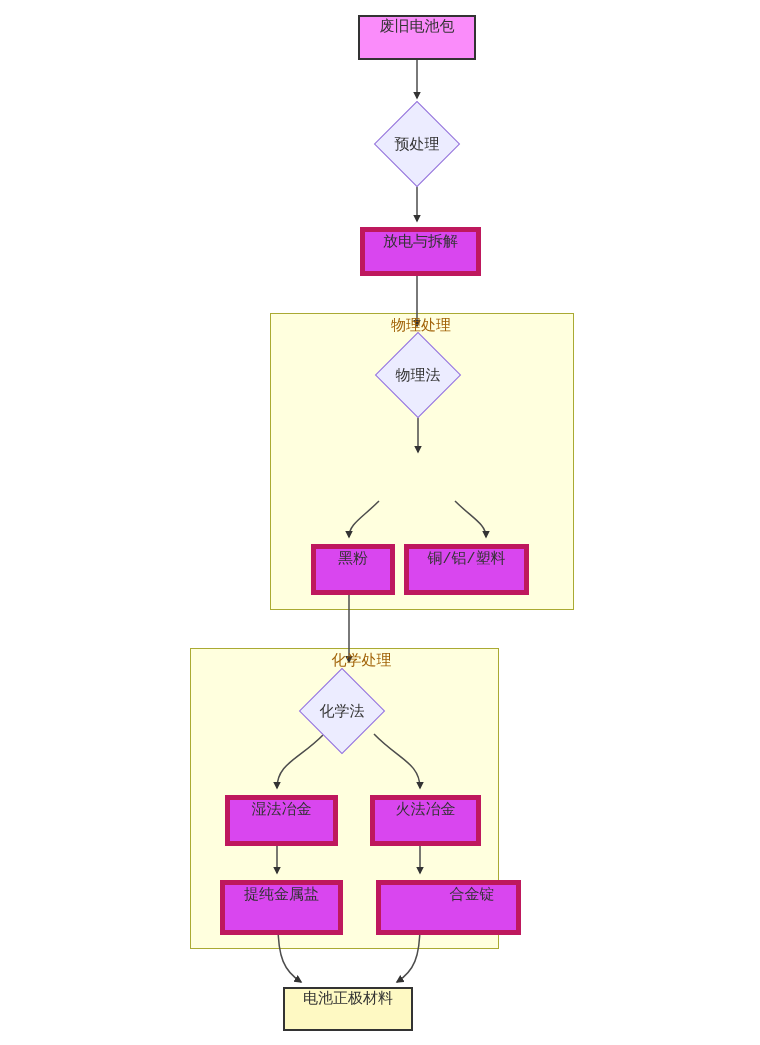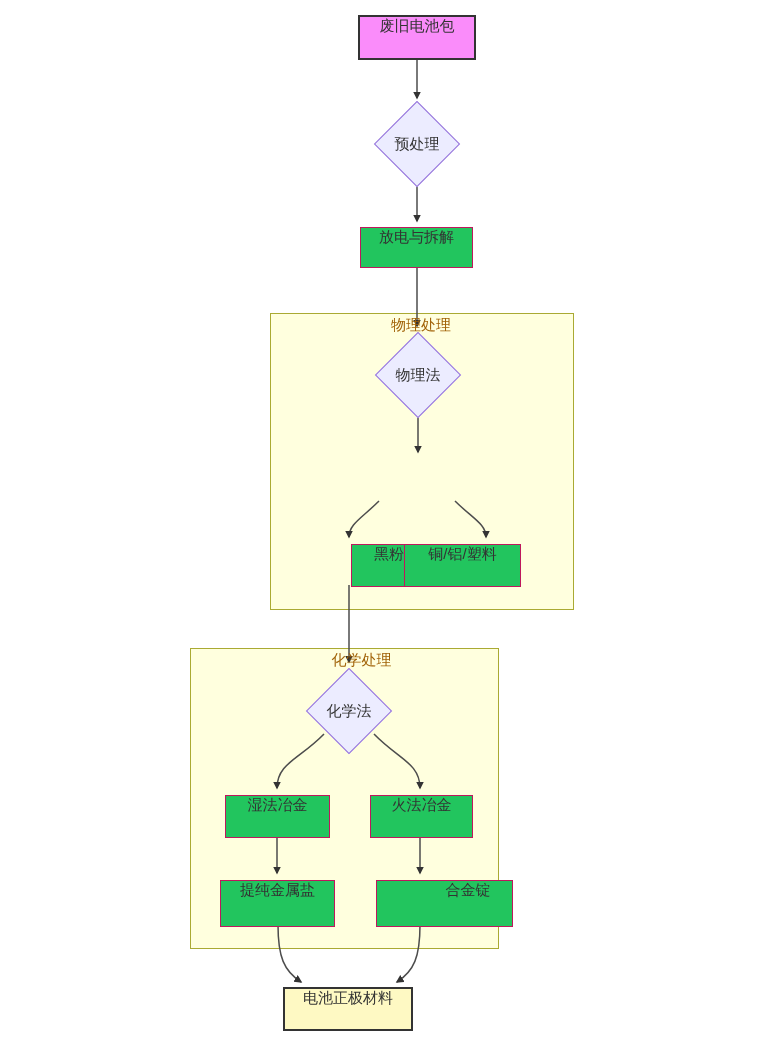--- a/index.html
+++ b/index.html
@@ -50,22 +50,23 @@
 
   
   .node {
     position: absolute;
     display: flex;
     justify-content: center;
     text-align: center;
     z-index: 4;
   }
   .rect-node {
-    background: #22c55e;
-    border: 1px solid #be185d;
+    background: #d946ef;
+    border: 5px solid #be185d;
+    font-family: Liberation Mono, monospace;
   }
   .start-node {
     background: #fa8cfa;
     border: 2px solid #333333;
   }
   .end-node {
     background: #fef9c3;
     border: 2px solid #333333;
   }
   .diamond {
@@ -93,23 +94,23 @@
     justify-content: center;
     z-index: 5;
   }
 
   
   #n-battery    { left: 358px; top: 15px;  width: 114px; height: 41px; }
   #n-pretreat   { left: 375px; top: 102px; width: 84px;  height: 84px; }
   #n-discharge  { left: 360px; top: 227px; width: 111px; height: 39px; }
   #n-physmethod { left: 376px; top: 333px; width: 84px;  height: 84px; }
   #n-crush      { left: 360px; top: 458px; width: 113px; height: 43px; }
-  #n-blackmass  { left: 311px; top: 544px; width: 74px;  height: 41px; margin-left: 40px; }
+  #n-blackmass  { left: 311px; top: 544px; width: 74px;  height: 41px; }
   #n-cualplast  { left: 404px; top: 544px; width: 115px; height: 41px; }
-  #n-chemmethod { left: 307px; top: 669px; width: 84px;  height: 84px; }
+  #n-chemmethod { left: 300px; top: 669px; width: 84px;  height: 84px; }
   #n-hydro      { left: 225px; top: 795px; width: 103px; height: 41px; }
   #n-pyro       { left: 370px; top: 795px; width: 101px; height: 41px; }
   #n-metalsalt  { left: 220px; top: 880px; width: 113px; height: 45px; }
   #n-alloy      { left: 376px; top: 880px; width: 88px;  height: 45px; padding-left: 47px; }
   #n-cathode    { left: 283px; top: 987px; width: 126px; height: 40px; }
 </style>
 </head>
 <body>
 
 <div id="canvas">

